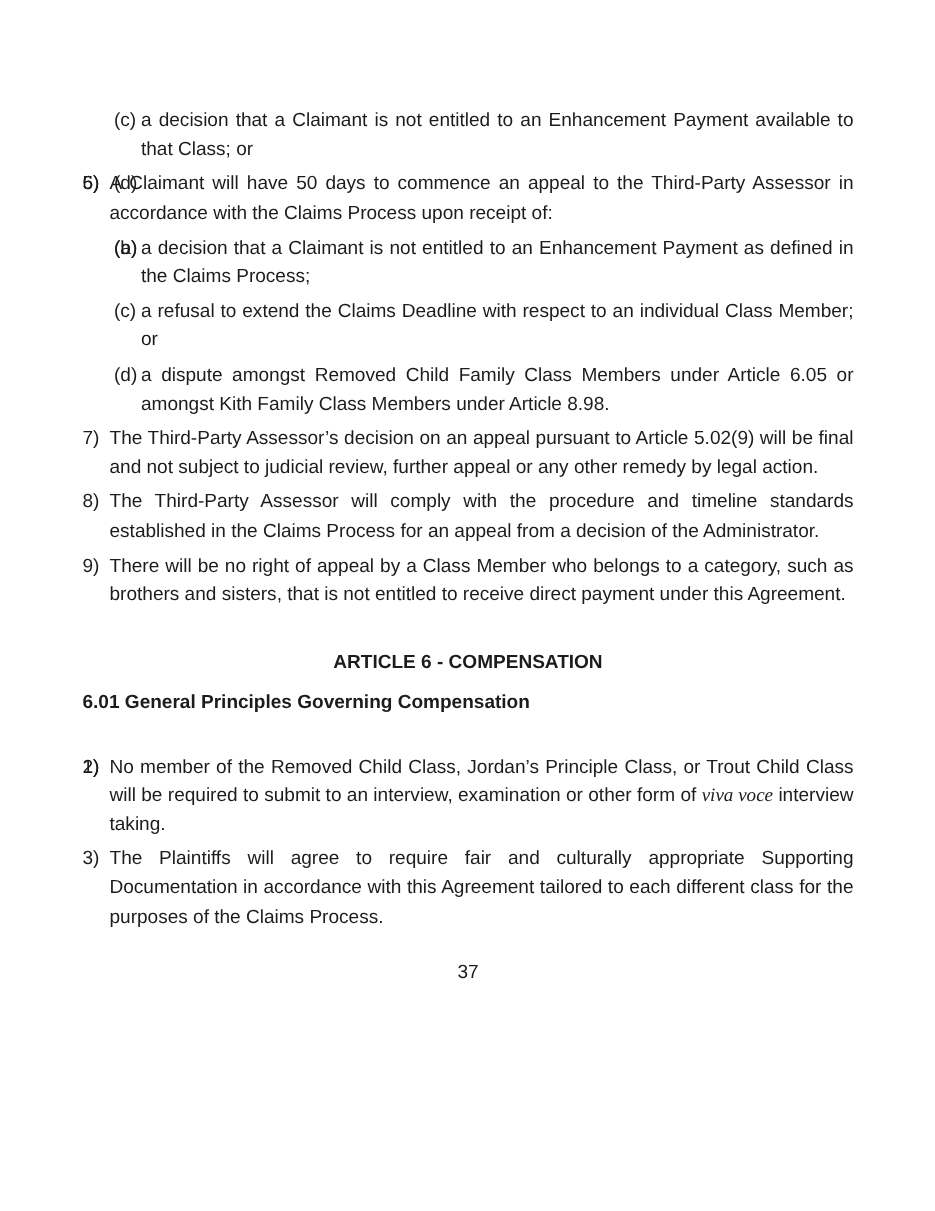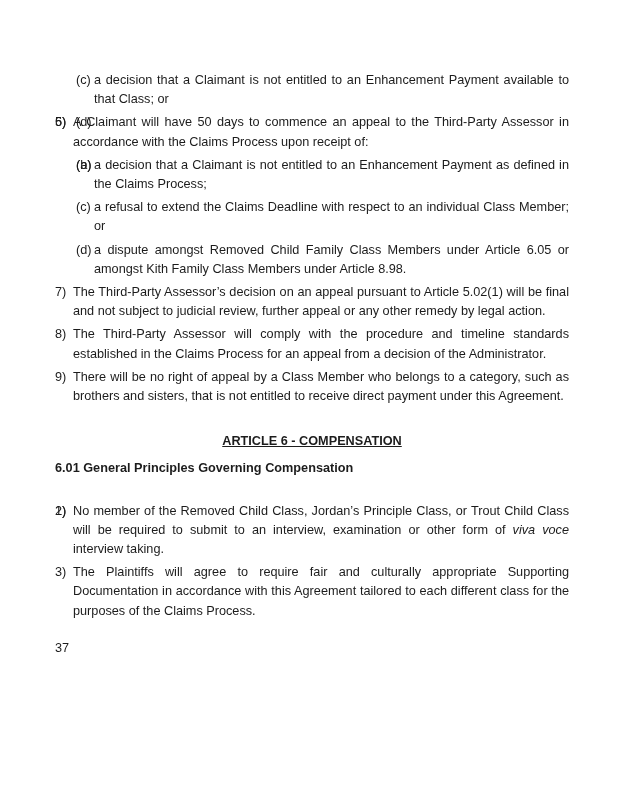--- a/index.html
+++ b/index.html
@@ -35,48 +35,48 @@
   .block .label {
     position: absolute;
     left: 0;
     top: 0;
   }
   .block.heading {
     margin-top: 26px;
     margin-bottom: 8px;
     text-align: center;
     font-weight: bold;
-    text-decoration: underline;
   }
   .block.subheading {
     margin-bottom: 23px;
     font-weight: bold;
   }
   .italic {
     font-style: italic;
+    font-family: Liberation Serif, serif;
   }
   .page-number {
     margin-top: 18px;
-    text-align: left;
+    text-align: center;
   }
 </style>
 </head>
 <body>
 
 <div class="page">
   <div>
       <div class="block sub"><span class="label">(c)</span><span class="text"><span>a decision that a Claimant is not entitled to an Enhancement Payment available to that Class; or</span></span></div>
       <div class="block sub"><span class="label">(d)</span></div>
       <div class="block main"><span class="label">5)</span></div>
       <div class="block main"><span class="label">6)</span><span class="text"><span>A Claimant will have 50 days to commence an appeal to the Third-Party Assessor in accordance with the Claims Process upon receipt of:</span></span></div>
       <div class="block sub"><span class="label">(a)</span></div>
       <div class="block sub"><span class="label">(b)</span><span class="text"><span>a decision that a Claimant is not entitled to an Enhancement Payment as defined in the Claims Process;</span></span></div>
       <div class="block sub"><span class="label">(c)</span><span class="text"><span>a refusal to extend the Claims Deadline with respect to an individual Class Member; or</span></span></div>
       <div class="block sub"><span class="label">(d)</span><span class="text"><span>a dispute amongst Removed Child Family Class Members under Article 6.05 or amongst Kith Family Class Members under Article 8.98.</span></span></div>
-      <div class="block main"><span class="label">7)</span><span class="text"><span>The Third-Party Assessor’s decision on an appeal pursuant to Article 5.02(1) will be final and not subject to judicial review, further appeal or any other remedy by legal action.</span></span></div>
+      <div class="block main"><span class="label">7)</span><span class="text"><span>The Third-Party Assessor’s decision on an appeal pursuant to Article 5.02(9) will be final and not subject to judicial review, further appeal or any other remedy by legal action.</span></span></div>
       <div class="block main"><span class="label">8)</span><span class="text"><span>The Third-Party Assessor will comply with the procedure and timeline standards established in the Claims Process for an appeal from a decision of the Administrator.</span></span></div>
       <div class="block main"><span class="label">9)</span><span class="text"><span>There will be no right of appeal by a Class Member who belongs to a category, such as brothers and sisters, that is not entitled to receive direct payment under this Agreement.</span></span></div>
       <div class="block heading"><span class="text"><span>ARTICLE 6 - COMPENSATION</span></span></div>
       <div class="block subheading"><span class="text"><span>6.01 General Principles Governing Compensation</span></span></div>
       <div class="block main"><span class="label">1)</span></div>
       <div class="block main"><span class="label">2)</span><span class="text"><span>No member of the Removed Child Class, Jordan’s Principle Class, or Trout Child Class will be required to submit to an interview, examination or other form of </span><span class="italic">viva voce</span><span> interview taking.</span></span></div>
       <div class="block main"><span class="label">3)</span><span class="text"><span>The Plaintiffs will agree to require fair and culturally appropriate Supporting Documentation in accordance with this Agreement tailored to each different class for the purposes of the Claims Process.</span></span></div>
     </div>
   <div class="page-number">37</div>
 </div>

